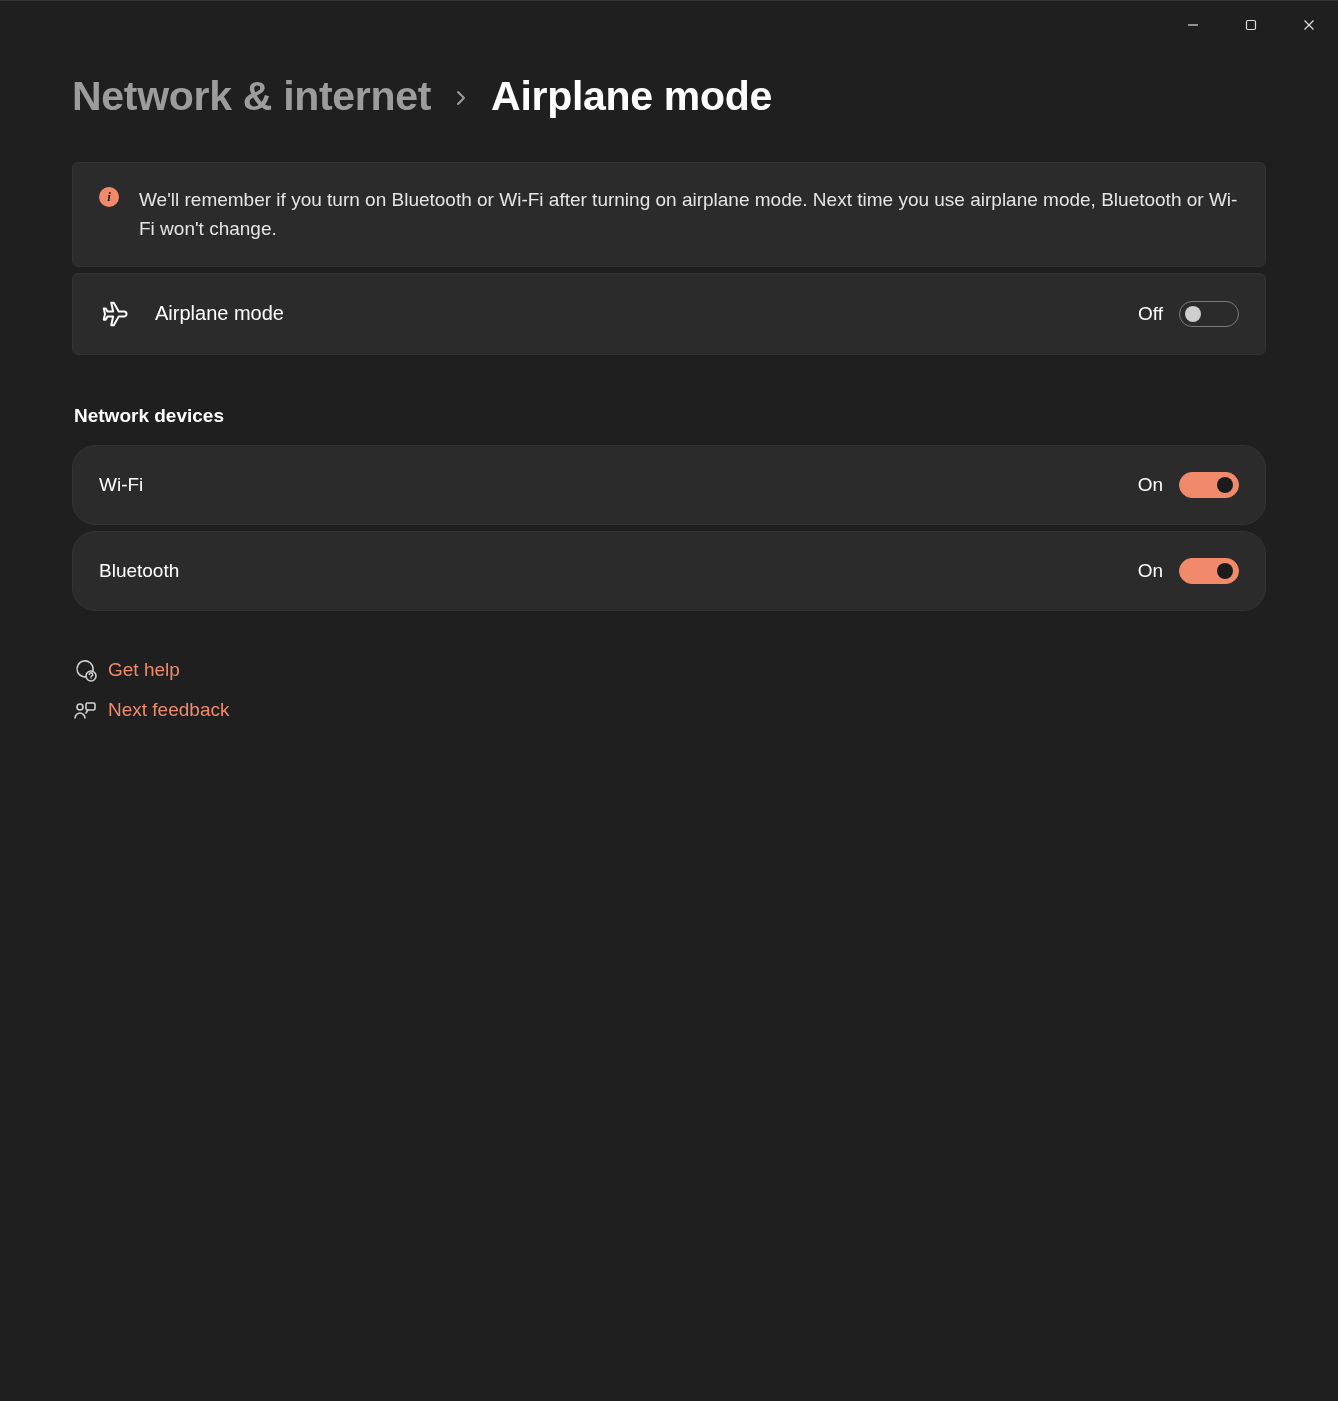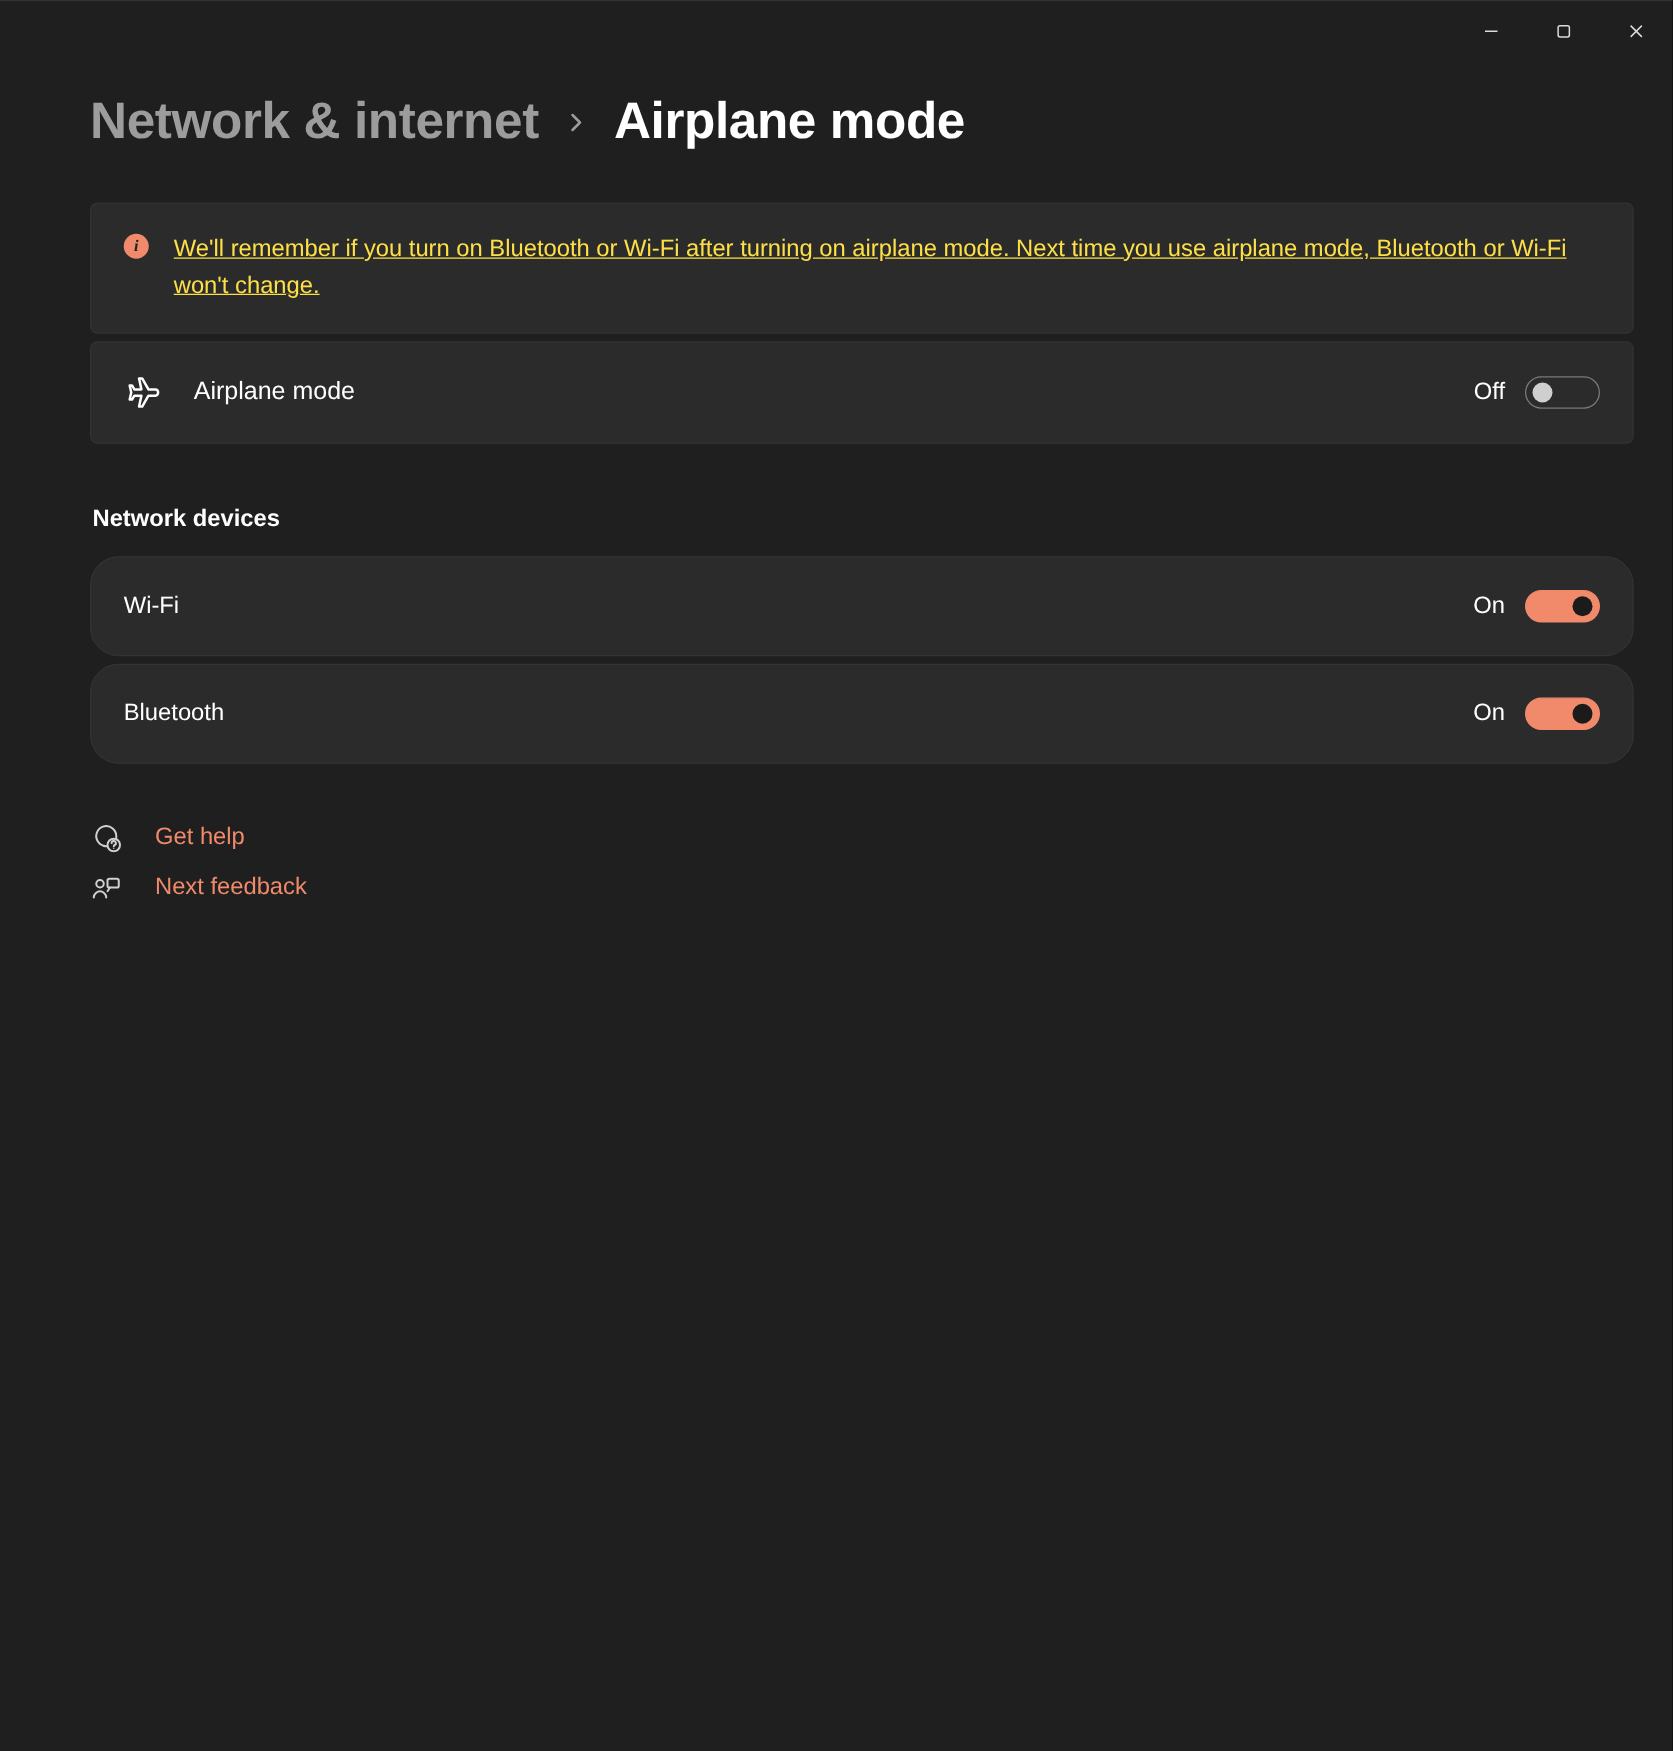--- a/index.html
+++ b/index.html
@@ -30,21 +30,21 @@
     height: 38px;
     display: flex;
     align-items: center;
     justify-content: center;
     color: #dcdcdc;
     font-size: 14px;
     cursor: default;
   }
   .titlebar-btn svg { display:block; }
   .content {
-    padding: 72px 31px 0 72px;
+    padding: 72px 72px 0 72px;
   }
   .breadcrumb {
     display: flex;
     align-items: baseline;
     gap: 22px;
     margin-bottom: 42px;
   }
   .breadcrumb .parent {
     font-size: 41px;
     font-weight: 600;
@@ -85,22 +85,21 @@
     font-size: 13px;
     font-weight: 700;
     font-style: italic;
     flex: none;
     margin-top: 2px;
     font-family: Georgia, serif;
   }
   .info-text {
     font-size: 19px;
     line-height: 1.55;
-    color: #fde047;
-    text-decoration: underline;
+    color: #e5e5e5;
   }
   .setting-card {
     display: flex;
     align-items: center;
     padding: 24px 26px;
     gap: 24px;
   }
   .setting-icon {
     width: 32px; height: 32px;
     display:flex; align-items:center; justify-content:center;
@@ -158,21 +157,21 @@
   }
   .links {
     margin-top: 46px;
     display: flex;
     flex-direction: column;
     gap: 14px;
   }
   .link-row {
     display: flex;
     align-items: center;
-    gap: 26px;
+    gap: 10px;
   }
   .link-icon {
     width: 26px; height: 26px;
     display:flex; align-items:center; justify-content:center;
     color:#d0d0d0;
   }
   .link-text {
     font-size: 19px;
     color: #f08a6b;
   }

